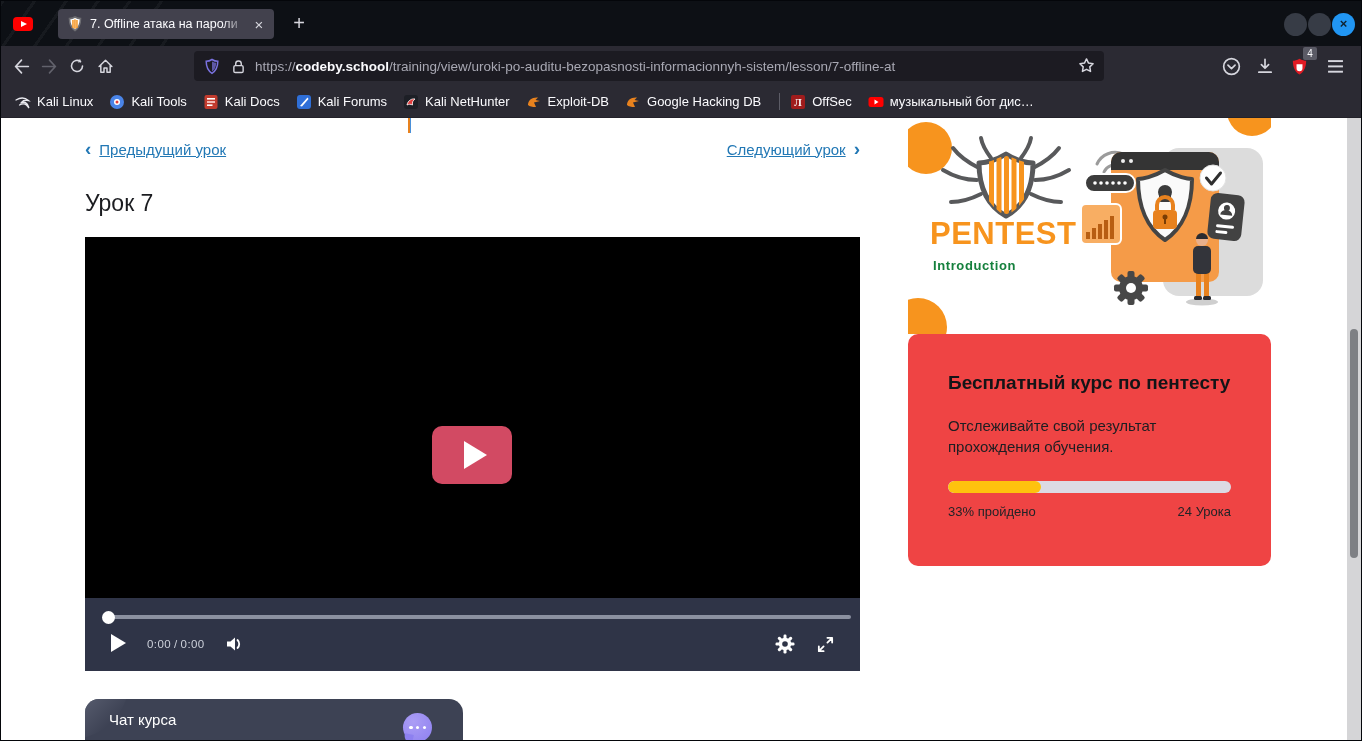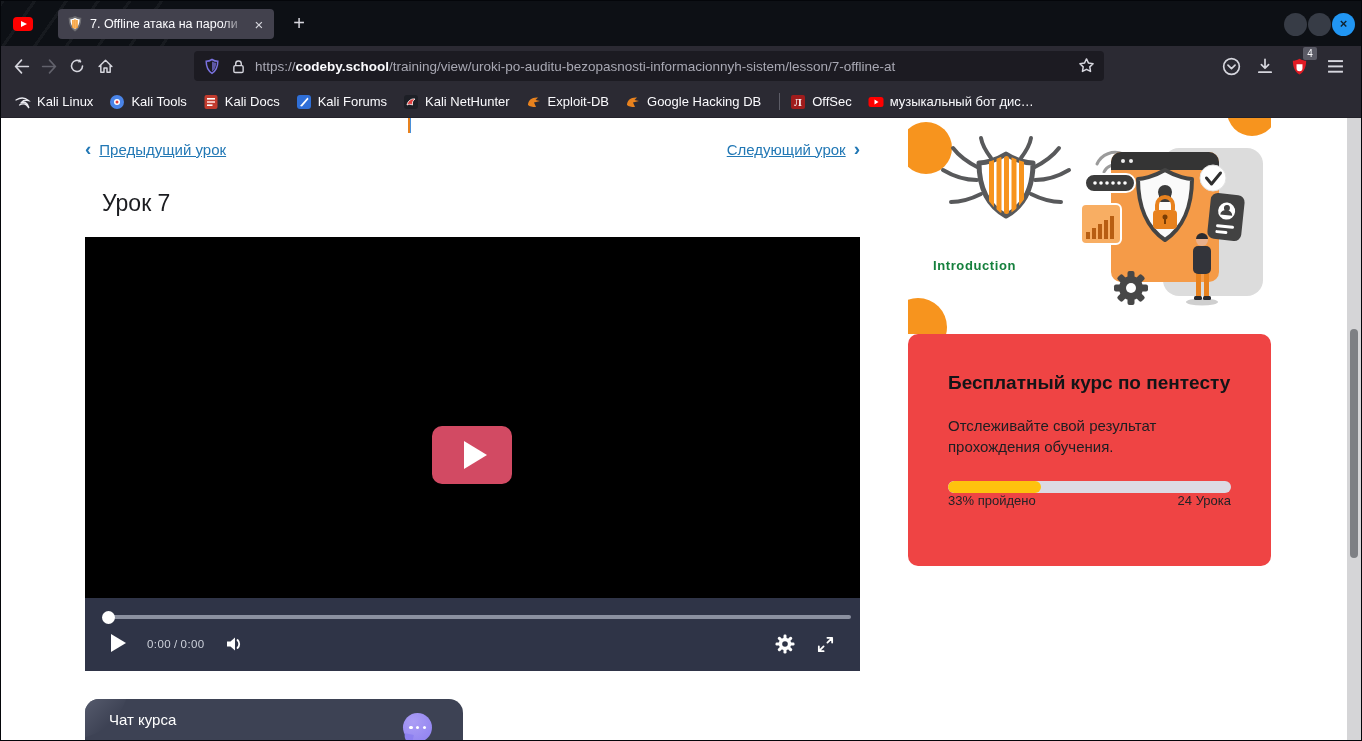--- a/index.html
+++ b/index.html
@@ -44,21 +44,21 @@
   
   .page { position:relative; height:623px; background:#fff; overflow:hidden; }
   .remnant { position:absolute; left:407px; top:0; width:3px; height:15px; background:linear-gradient(to right,#e8821e 55%,#4a90d9 55%); }
 
   .lesson-nav { position:absolute; left:84px; top:22px; width:775px; height:20px; }
   .lnav { position:absolute; display:flex; align-items:center; gap:8px; color:#2278b5; font-size:15px; }
   .lnav .txt { text-decoration:underline; }
   .lnav-chev { font-size:19px; font-weight:bold; line-height:18px; }
   .lnav.prev { left:0; } .lnav.next { right:0; }
 
-  .lesson-title { position:absolute; left:84px; top:72px; font-size:23px; color:#1b1c20; font-weight:400;margin-left:17px; }
+  .lesson-title { position:absolute; left:84px; top:72px; font-size:23px; color:#1b1c20; font-weight:400; }
 
   
   .player { position:absolute; left:84px; top:119px; width:775px; height:434px; background:#2f3447; }
   .video { position:absolute; left:0; top:0; width:775px; height:361px; background:#000; }
   .big-play { position:absolute; left:347px; top:189px; width:80px; height:58px; background:#d24a63; border-radius:10px; display:flex; align-items:center; justify-content:center; }
   .big-play::after { content:""; border-left:23px solid #fff; border-top:14px solid transparent; border-bottom:14px solid transparent; margin-left:6px; }
   .controls { position:absolute; left:0; top:361px; width:775px; height:73px; }
   .seek { position:absolute; left:19px; right:9px; top:17px; height:4px; background:#8b90a0; border-radius:2px; }
   .seek-thumb { position:absolute; left:-2px; top:-4.5px; width:13px; height:13px; border-radius:50%; background:#fff; }
   .ctl-play { position:absolute; left:26px; top:36px; width:0; height:0; border-left:15px solid #fff; border-top:9.5px solid transparent; border-bottom:9.5px solid transparent; }
@@ -80,21 +80,21 @@
   .promo { position:absolute; left:907px; top:0; width:363px; height:216px; background:#fff; overflow:hidden; }
   .promo-brand { position:absolute; left:22px; top:98px; font-size:31px; font-weight:bold; color:#f7941e; letter-spacing:.5px; }
   .promo-sub { position:absolute; left:25px; top:140px; font-size:13px; font-weight:bold; color:#15803d; letter-spacing:.6px; }
 
   
   .course-card { position:absolute; left:907px; top:216px; width:363px; height:232px; background:#ef4444; border-radius:10px; padding:36px 40px 0 40px; }
   .course-title { font-size:19px; font-weight:bold; color:#131417; line-height:1.35; }
   .course-desc { margin-top:19px; font-size:15px; color:#1d1e22; line-height:1.45; }
   .progress-track { margin-top:23px; height:12px; background:#dcdae4; border-radius:6px; overflow:hidden; }
   .progress-fill { height:12px; width:0; background:#fec20e; border-radius:6px; }
-  .progress-row { display:flex; justify-content:space-between; font-size:13px; color:#222327; }
+  .progress-row { margin-top:11px; display:flex; justify-content:space-between; font-size:13px; color:#222327; }
 
   
   .pg-scroll-track { position:absolute; right:0; top:0; width:14px; height:623px; background:#d5d5d7; }
   .pg-scroll-thumb { position:absolute; right:3px; top:211px; width:8px; height:229px; background:#7e8084; border-radius:4px; }
 
   svg { display:block; }
 </style>
 </head>
 <body>
 
@@ -402,20 +402,21 @@
             <rect x="3" y="34" width="5" height="26" fill="#e8821e"></rect>
               <rect x="11" y="34" width="5" height="26" fill="#e8821e"></rect>
             <rect x="1" y="58" width="8" height="4" rx="1.5" fill="#2a2b30"></rect>
               <rect x="10" y="58" width="8" height="4" rx="1.5" fill="#2a2b30"></rect>
             <rect x="0" y="8" width="18" height="28" rx="5" fill="#33343a"></rect>
             <circle cx="9" cy="2" r="6" fill="#e8b08c"></circle>
               <path d="M3 1 a6 6 0 0 1 12 0 Z" fill="#2a2b30"></path>
           </g>
         </g>
       </svg>
+      <div class="promo-brand">PENTEST</div>
       <div class="promo-sub">Introduction</div>
     </div>
 
     <div class="course-card">
       <div class="course-title">Бесплатный курс по пентесту</div>
       <div class="course-desc">Отслеживайте свой результат прохождения обучения.</div>
       <div class="progress-track">
         <div class="progress-fill" style="width: 33%;"></div>
       </div>
       <div class="progress-row">

